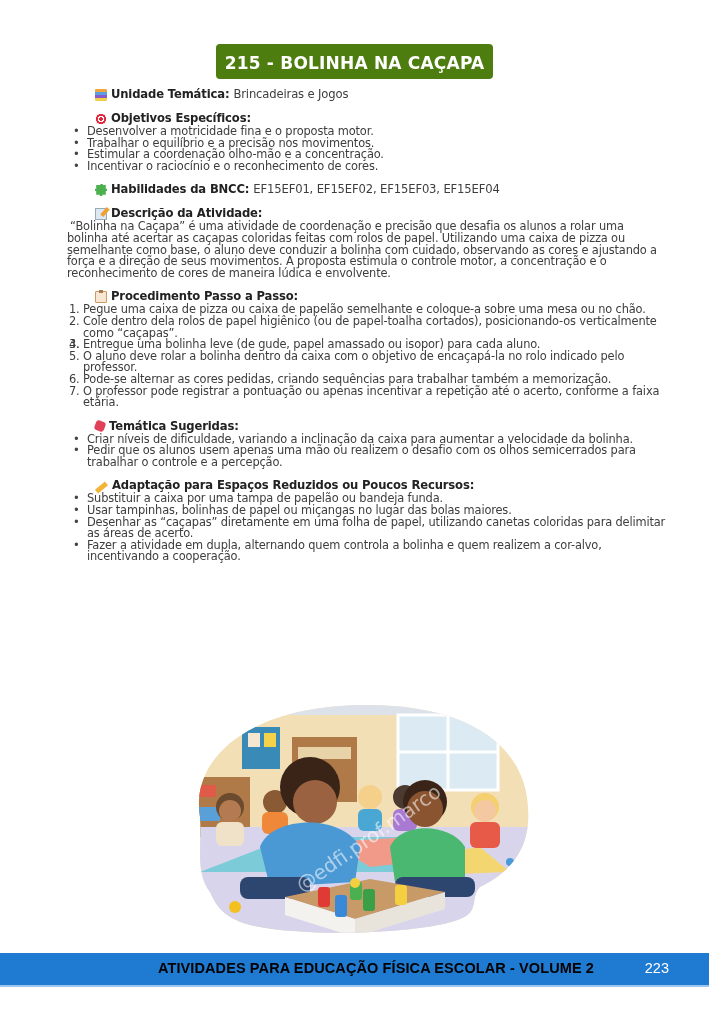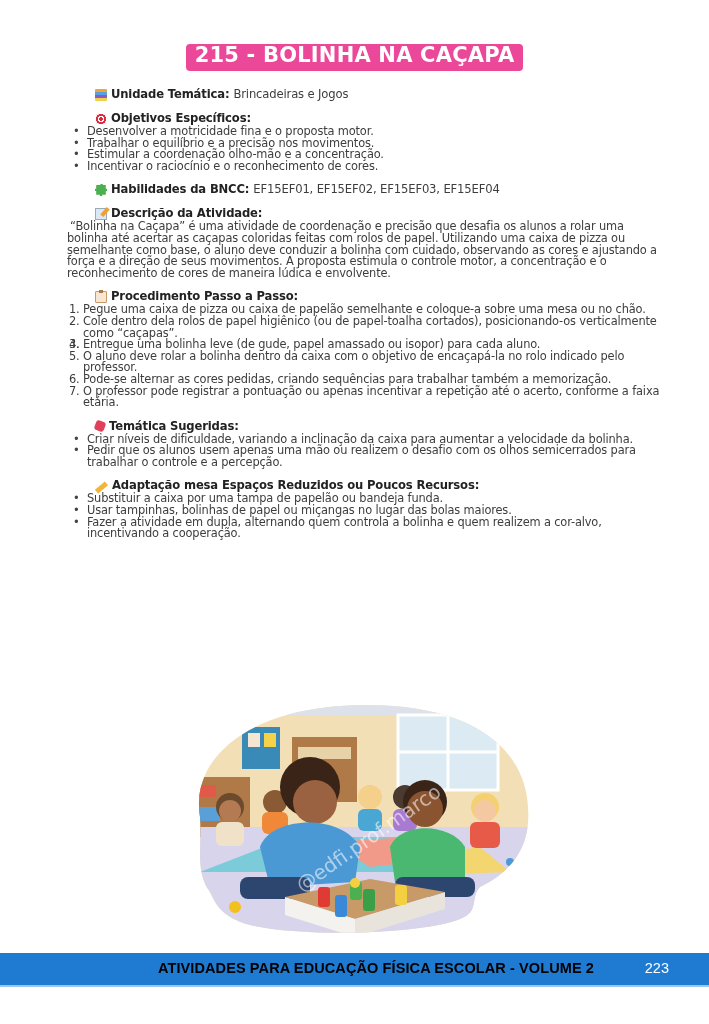--- a/index.html
+++ b/index.html
@@ -2,23 +2,23 @@
 <html><head>
 <meta charset="utf-8">
 <style>
   html, body { margin: 0; padding: 0; }
   body {
     width: 709px; height: 1024px; background: #ffffff; position: relative; overflow: hidden;
     font-family: "DejaVu Sans", sans-serif; color: #3a3a3a;
   }
   .title-wrap { position: absolute; top: 44px; left: 0; width: 709px; text-align: center; }
   .title-box {
-    display: inline-block; background: #ec4899; color: #ffffff; border-radius: 4px;
-    font-family: "DejaVu Sans", sans-serif; font-weight: bold; font-size: 21px; letter-spacing: 0.2px;
-    padding: 0 9px 5px 9px; line-height: 22px;
+    display: inline-block; background: #4d7c0f; color: #ffffff; border-radius: 4px;
+    font-family: "DejaVu Sans", sans-serif; font-weight: bold; font-size: 17px; letter-spacing: 0.2px;
+    padding: 8px 9px 5px 9px; line-height: 22px;
   }
   .content {
     position: absolute; top: 88px; left: 67px; width: 600px;
     font-size: 11.4px; line-height: 11.6px; color: #3d3d3d;
     font-family: "DejaVu Sans", sans-serif; letter-spacing: -0.15px;
   }
   .section { margin: 0 0 11px 0; }
   .head { font-weight: bold; color: #222; font-size: 11.6px; line-height: 13px; display: flex; align-items: center; margin-left: 28px; }
   .head .lbl { font-weight: bold; }
   .head .val { font-weight: normal; color: #3d3d3d; margin-left: 4px; }
@@ -123,25 +123,26 @@
     </div>
     <ul>
       <li>Criar níveis de dificuldade, variando a inclinação da caixa para aumentar a velocidade da bolinha.</li>
       <li>Pedir que os alunos usem apenas uma mão ou realizem o desafio com os olhos semicerrados para trabalhar o controle e a percepção.</li>
     </ul>
   </div>
 
   <div class="section">
     <div class="head">
       <span class="icon icon-ruler"></span>
-      <span class="lbl">Adaptação mesa Espaços Reduzidos ou Poucos Recursos:</span>
+      <span class="lbl">Adaptação para Espaços Reduzidos ou Poucos Recursos:</span>
     </div>
     <ul>
       <li>Substituir a caixa por uma tampa de papelão ou bandeja funda.</li>
       <li>Usar tampinhas, bolinhas de papel ou miçangas no lugar das bolas maiores.</li>
+      <li>Desenhar as “caçapas” diretamente em uma folha de papel, utilizando canetas coloridas para delimitar as áreas de acerto.</li>
       <li>Fazer a atividade em dupla, alternando quem controla a bolinha e quem realizem a cor-alvo, incentivando a cooperação.</li>
     </ul>
   </div>
 
 </div>
 
 <div class="illustration">
   <svg width="355" height="243" viewBox="0 0 355 243" xmlns="http://www.w3.org/2000/svg">
     <defs>
       <clipPath id="blob">

